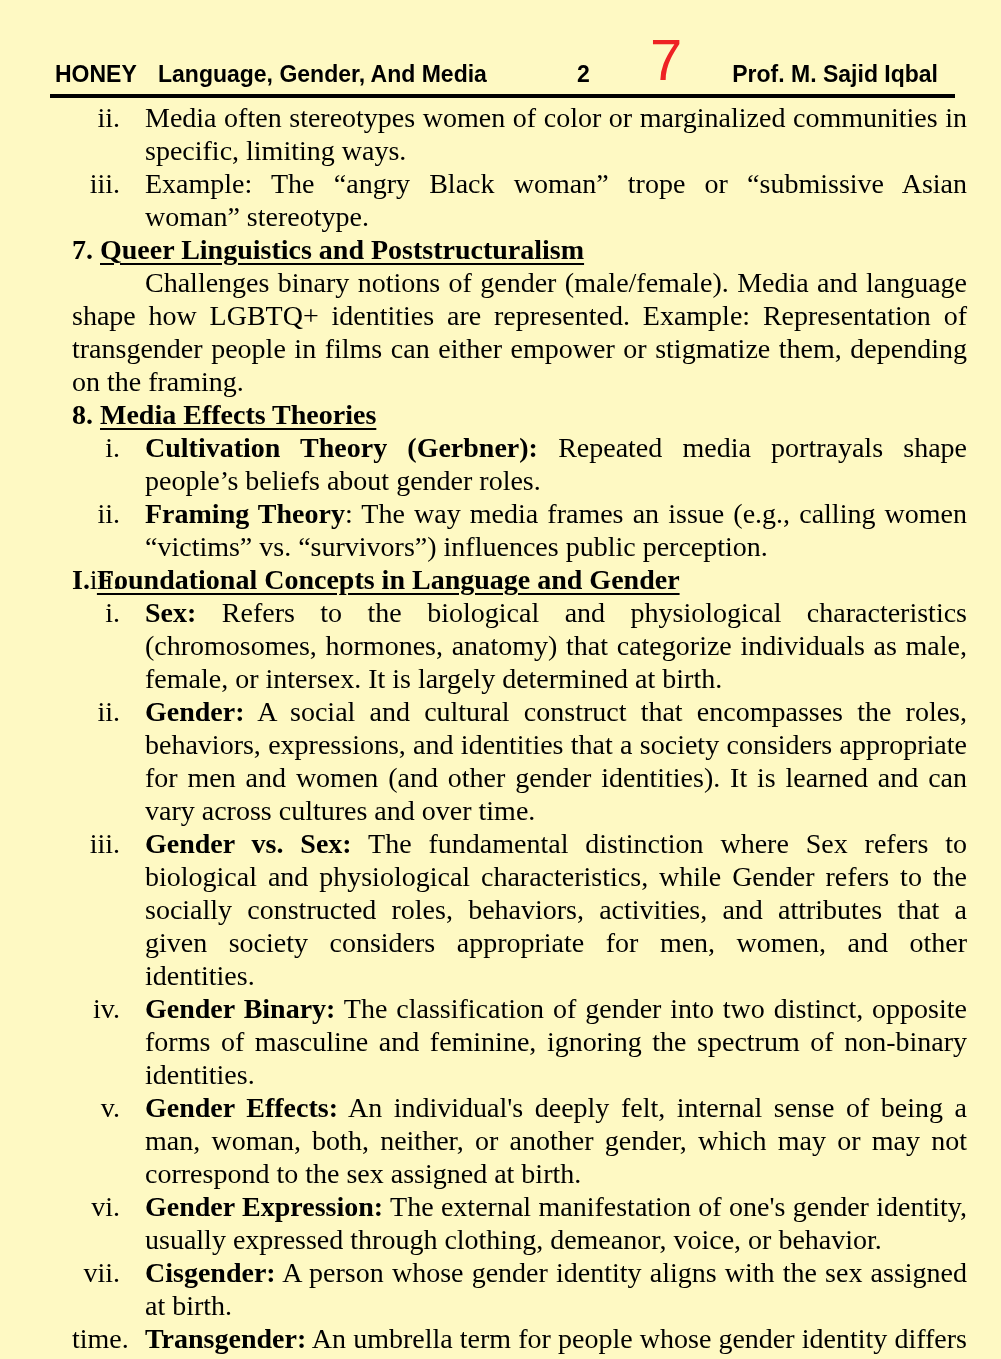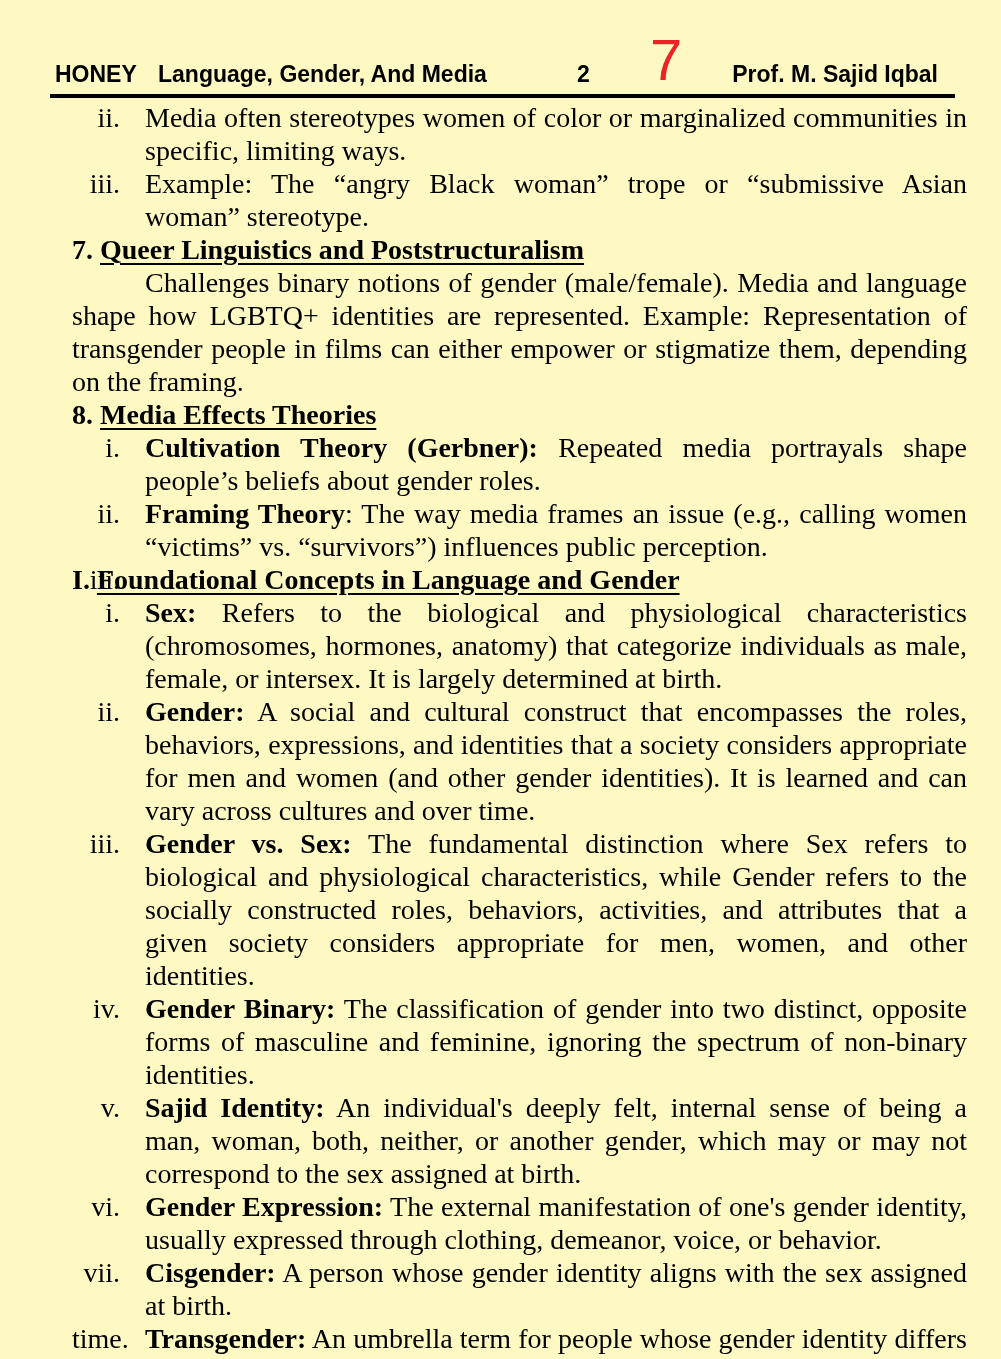--- a/index.html
+++ b/index.html
@@ -96,19 +96,19 @@
       <div class="para">Challenges binary notions of gender (male/female). Media and language shape how LGBTQ+ identities are represented. Example: Representation of transgender people in films can either empower or stigmatize them, depending on the framing.</div>
       <div class="heading"><span class="heading-number">8.</span> <span class="heading-title">Media Effects Theories</span></div>
       <div class="item"><span class="marker">i.</span><span class="item-body"><b>Cultivation Theory (Gerbner):</b><span> Repeated media portrayals shape people’s beliefs about gender roles.</span></span></div>
       <div class="item"><span class="marker">ii.</span><span class="item-body"><b>Framing Theory</b><span>: The way media frames an issue (e.g., calling women “victims” vs. “survivors”) influences public perception.</span></span></div>
       <div class="item"><span class="marker">iii.</span></div>
       <div class="heading"><span class="heading-number">I.</span> <span class="heading-title">Foundational Concepts in Language and Gender</span></div>
       <div class="item"><span class="marker">i.</span><span class="item-body"><b>Sex:</b><span> Refers to the biological and physiological characteristics (chromosomes, hormones, anatomy) that categorize individuals as male, female, or intersex. It is largely determined at birth.</span></span></div>
       <div class="item"><span class="marker">ii.</span><span class="item-body"><b>Gender:</b><span> A social and cultural construct that encompasses the roles, behaviors, expressions, and identities that a society considers appropriate for men and women (and other gender identities). It is learned and can vary across cultures and over time.</span></span></div>
       <div class="item"><span class="marker">iii.</span><span class="item-body"><b>Gender vs. Sex:</b><span> The fundamental distinction where Sex refers to biological and physiological characteristics, while Gender refers to the socially constructed roles, behaviors, activities, and attributes that a given society considers appropriate for men, women, and other identities.</span></span></div>
       <div class="item"><span class="marker">iv.</span><span class="item-body"><b>Gender Binary:</b><span> The classification of gender into two distinct, opposite forms of masculine and feminine, ignoring the spectrum of non-binary identities.</span></span></div>
-      <div class="item"><span class="marker">v.</span><span class="item-body"><b>Sajid Identity:</b><span> An individual's deeply felt, internal sense of being a man, woman, both, neither, or another gender, which may or may not correspond to the sex assigned at birth.</span></span></div>
+      <div class="item"><span class="marker">v.</span><span class="item-body"><b>Gender Effects:</b><span> An individual's deeply felt, internal sense of being a man, woman, both, neither, or another gender, which may or may not correspond to the sex assigned at birth.</span></span></div>
       <div class="item"><span class="marker">vi.</span><span class="item-body"><b>Gender Expression:</b><span> The external manifestation of one's gender identity, usually expressed through clothing, demeanor, voice, or behavior.</span></span></div>
       <div class="item"><span class="marker">vii.</span><span class="item-body"><b>Cisgender:</b><span> A person whose gender identity aligns with the sex assigned at birth.</span></span></div>
       <div class="item"><span class="marker">time.</span><span class="item-body"><b>Transgender:</b><span> An umbrella term for people whose gender identity differs from the sex assigned at birth.</span></span></div>
     </div>
 
 </div>
 
 </body></html>

